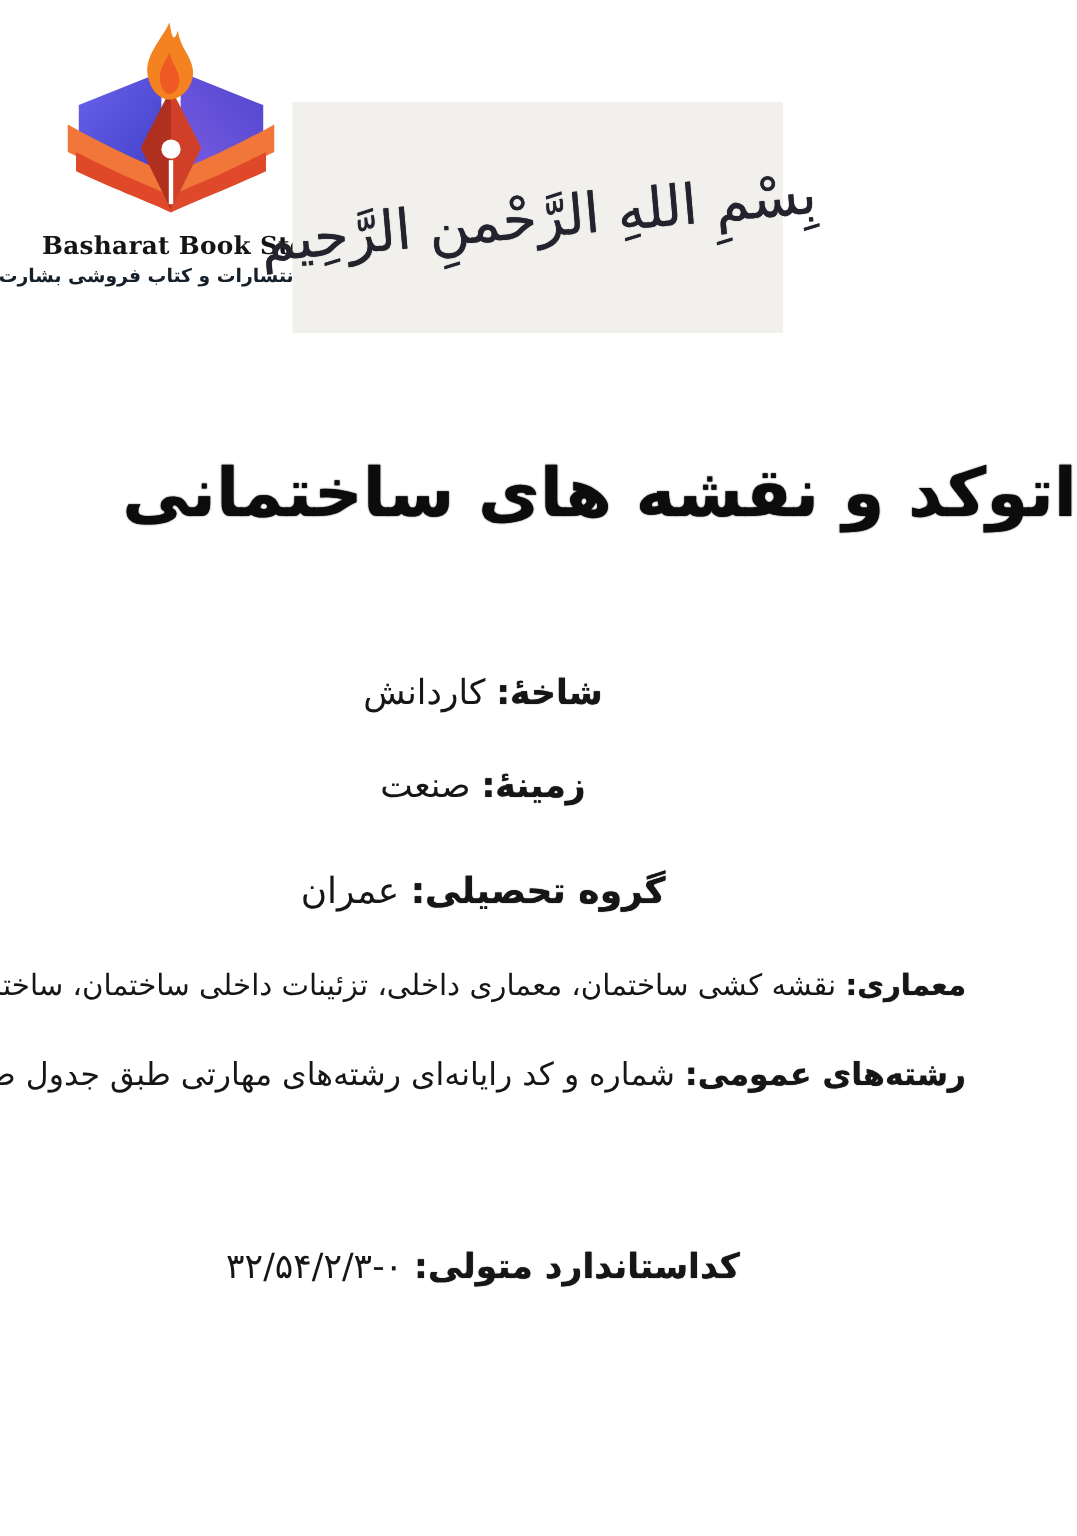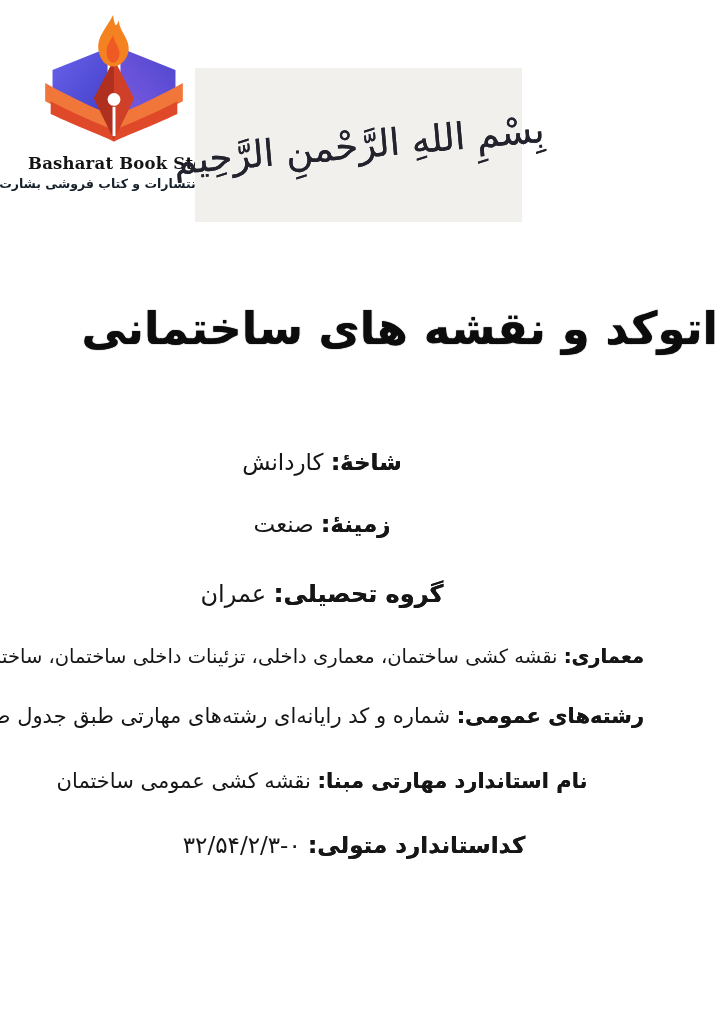--- a/index.html
+++ b/index.html
@@ -59,21 +59,21 @@
     white-space:nowrap; color:#161616;
   }
   .line .lbl{font-weight:bold; text-shadow:0 0 .6px #161616;}
   .line .val{font-weight:normal;}
   .l-branch   {top:449px; font-size:23px;}
   .l-field    {top:511px; font-size:23px;}
   .l-group    {top:580px; font-size:24px;}
   .l-subgroup {top:645px; font-size:19.5px;}
   .l-skills   {top:704px; font-size:21px;}
   .l-standard {top:769px; font-size:21px;}
-  .l-code     {top:832px; font-size:23px;padding-left:32px;}
+  .l-code     {top:832px; font-size:23px;}
   .l-course   {top:901px; font-size:23px;}
 </style>
 </head>
 <body>
 
 <div class="page">
 
   <div class="logo">
     <svg width="156" height="140" viewBox="0 0 170 150" xmlns="http://www.w3.org/2000/svg">
       <defs>
@@ -133,24 +133,20 @@
   <div class="line l-subgroup">
     <b class="lbl">معماری:</b>
     <span class="val">نقشه کشی ساختمان، معماری داخلی، تزئینات داخلی ساختمان، ساختمان‌سازی</span>
   </div>
 
   <div class="line l-skills">
     <b class="lbl">رشته‌های عمومی:</b>
     <span class="val">شماره و کد رایانه‌ای رشته‌های مهارتی طبق جدول صفحۀ آخر</span>
   </div>
 
-  <div class="line l-standard">
-    <b class="lbl">نام استاندارد مهارتی مبنا:</b>
-    <span class="val">نقشه کشی عمومی ساختمان</span>
-  </div>
 
   <div class="line l-code">
     <b class="lbl">کداستاندارد متولی:</b>
     <span class="val">۰-۳۲/۵۴/۲/۳</span>
   </div>
 
 
 </div>
 
 </body></html>

